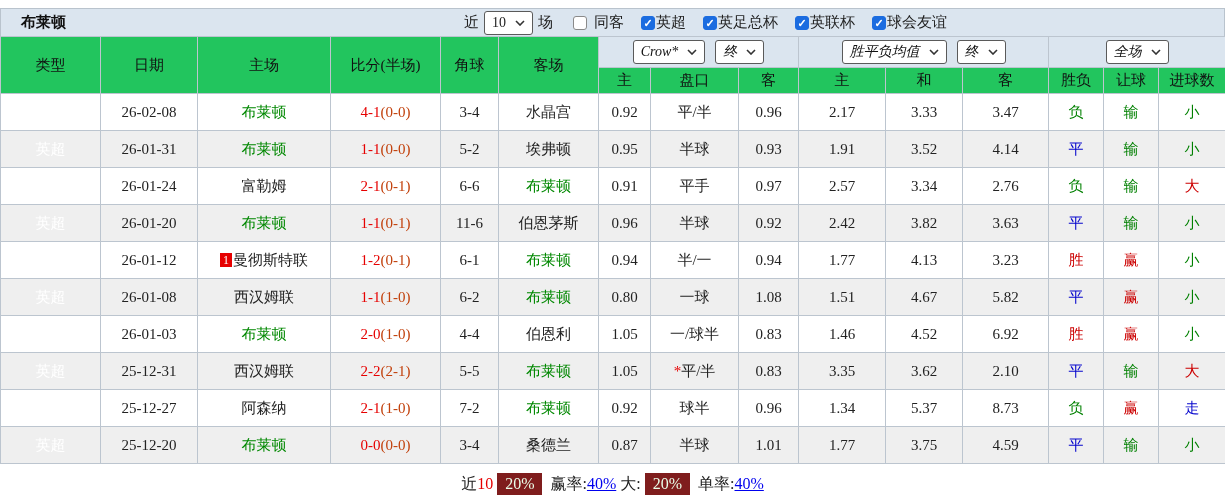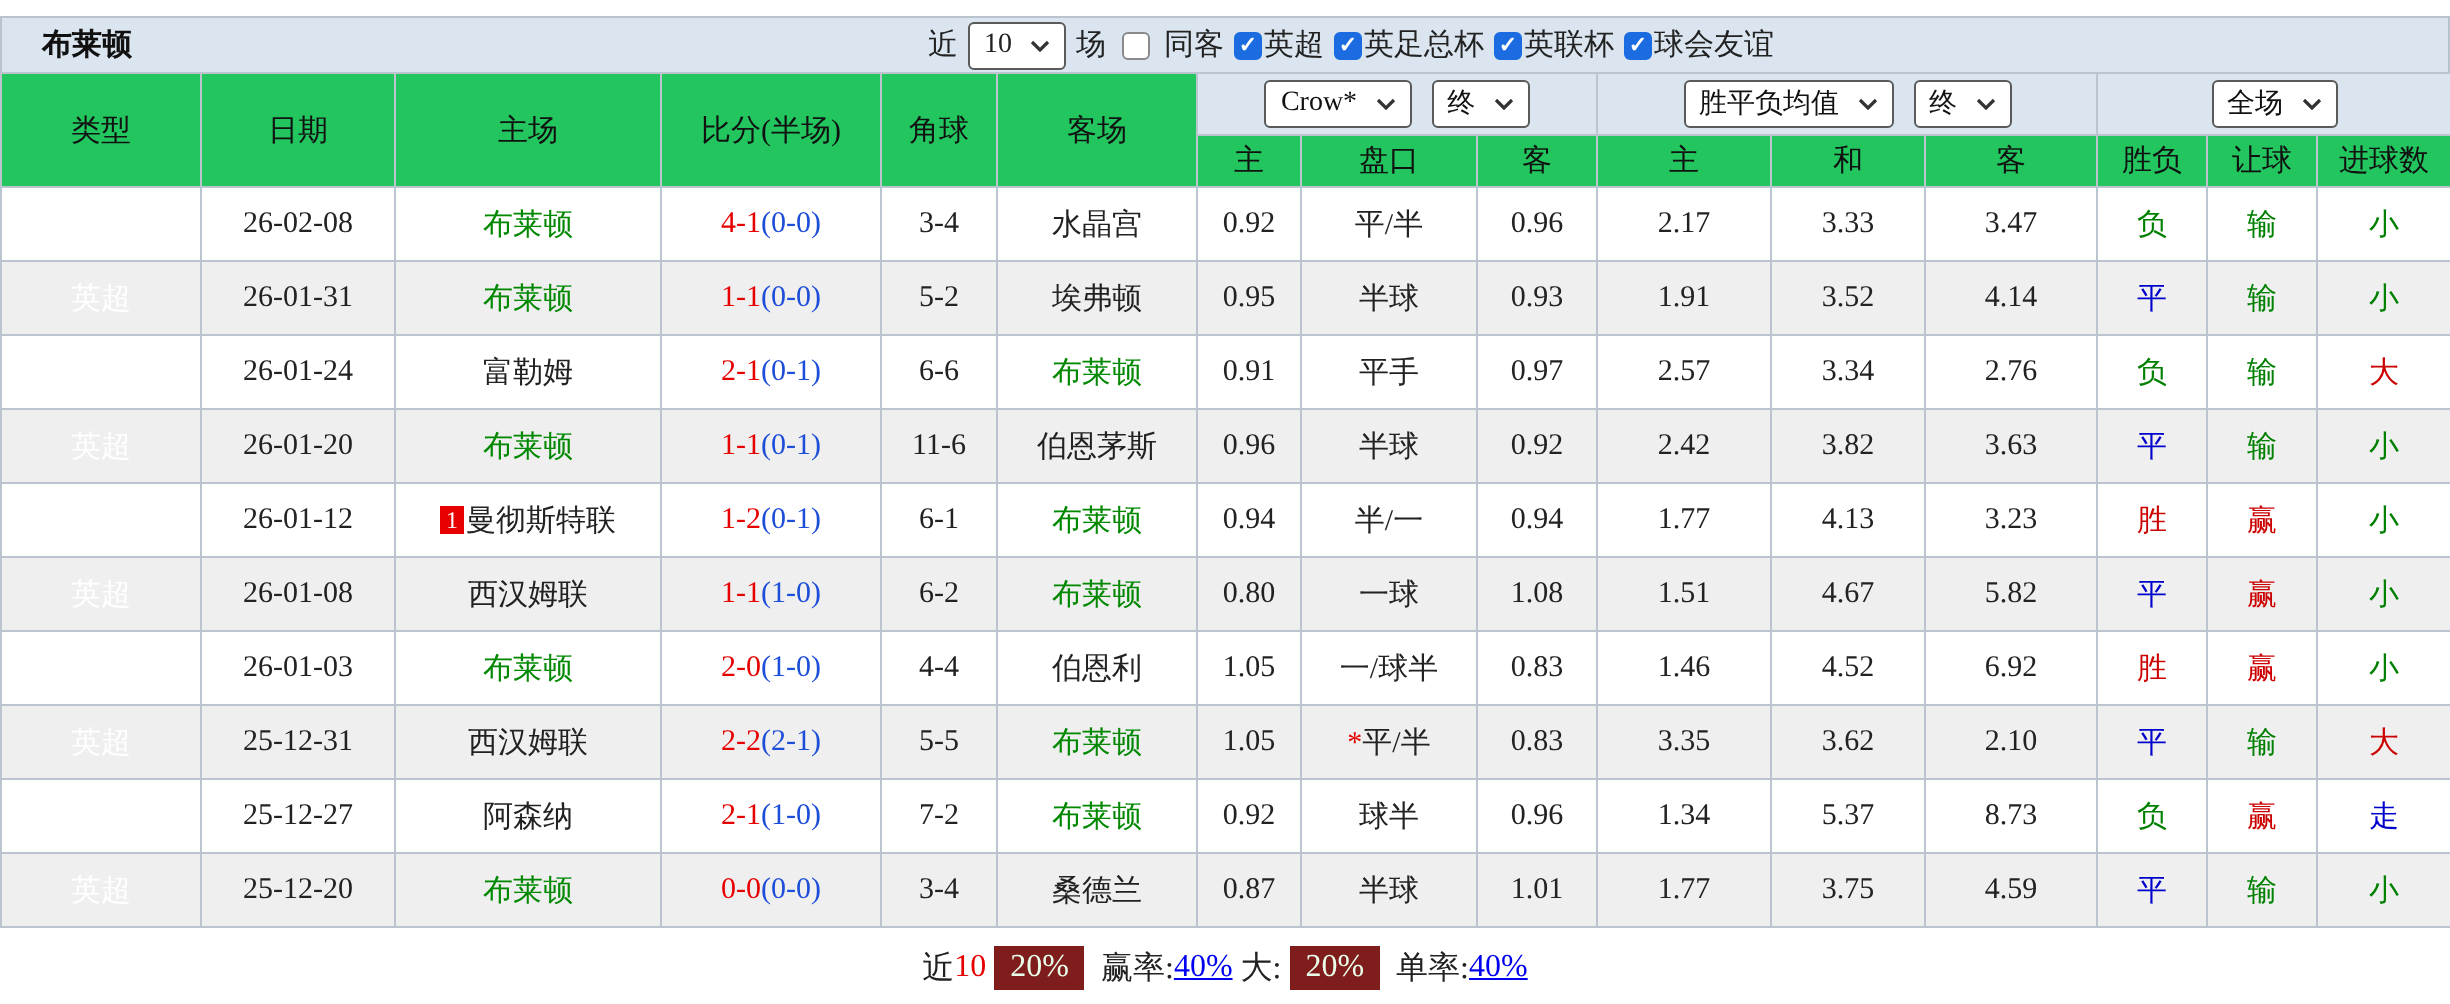--- a/index.html
+++ b/index.html
@@ -22,56 +22,56 @@
   
   .select {
     display:inline-flex; align-items:center; justify-content:space-between;
     background:#fff; border:1px solid #5a5a5a; border-radius:3px;
     padding:1px 7px; font-size:14px; gap:9px; height:24px; box-sizing:border-box;
     cursor:default; white-space:nowrap;
   }
   .select svg { flex:none; }
 
   
-  .filter { display:inline-flex; align-items:center; margin-left:5px; }
+  .filter { display:inline-flex; align-items:center; margin-left:17px; }
   .filter .cb {
     width:14px; height:14px; box-sizing:border-box;
     border:1px solid #8a8a8a; border-radius:3px; background:#fff;
     display:inline-block; font-size:11px; line-height:12px; text-align:center;
   }
   .filter .cb.checked { background:#1b6ce0; border-color:#1b6ce0; color:#fff; font-weight:bold; }
   .filter .fl { margin-left:1px; }
   .filter.gapped .fl { margin-left:7px; }
 
   
   table { border-collapse:collapse; table-layout:fixed; width:1225px; }
   th, td {
     border:1px solid #bcc5cf; text-align:center; font-size:15px;
     font-weight:normal; padding:0; overflow:hidden; white-space:nowrap;
   }
   thead th { background:#22c55e; color:#111; }
   .hrowA th { height:30px; }
   .hrowB th { height:25px; }
-  .selgroup { background:#dbe5ef; }
+  .selgroup { background:#dbe5ef;font-style:italic; }
   .selwrap { display:flex; align-items:center; justify-content:center; gap:10px; }
 
   tbody td { height:36px; }
   tr.odd td { background:#ffffff; }
   tr.even td { background:#efefef; }
   td.col-odds { background:#faf5ed; }
   td.col-avg { background:#edf4fa; }
   td.type-red { background:#f13939; color:#fff; }
   td.type-blue { background:#0000cc; color:#fff; }
 
   .c-red { color:#cc0000; }
   .c-blue { color:#0000cc; }
   .c-green { color:#008000; }
   .c-team-green { color:#008800; }
   .score-main { color:#e60000; }
-  .score-half { color:#1d4ed8; }
+  .score-half { color:#c2410c; }
   .rank-badge {
     background:#e60000; color:#fff; font-size:12px; line-height:14px;
     display:inline-block; padding:0 3px; margin-right:1px; vertical-align:1px;
   }
 
   
   .footer {
     height:40px; background:#fff; display:flex; align-items:center;
     justify-content:center; font-size:16px;
   }

